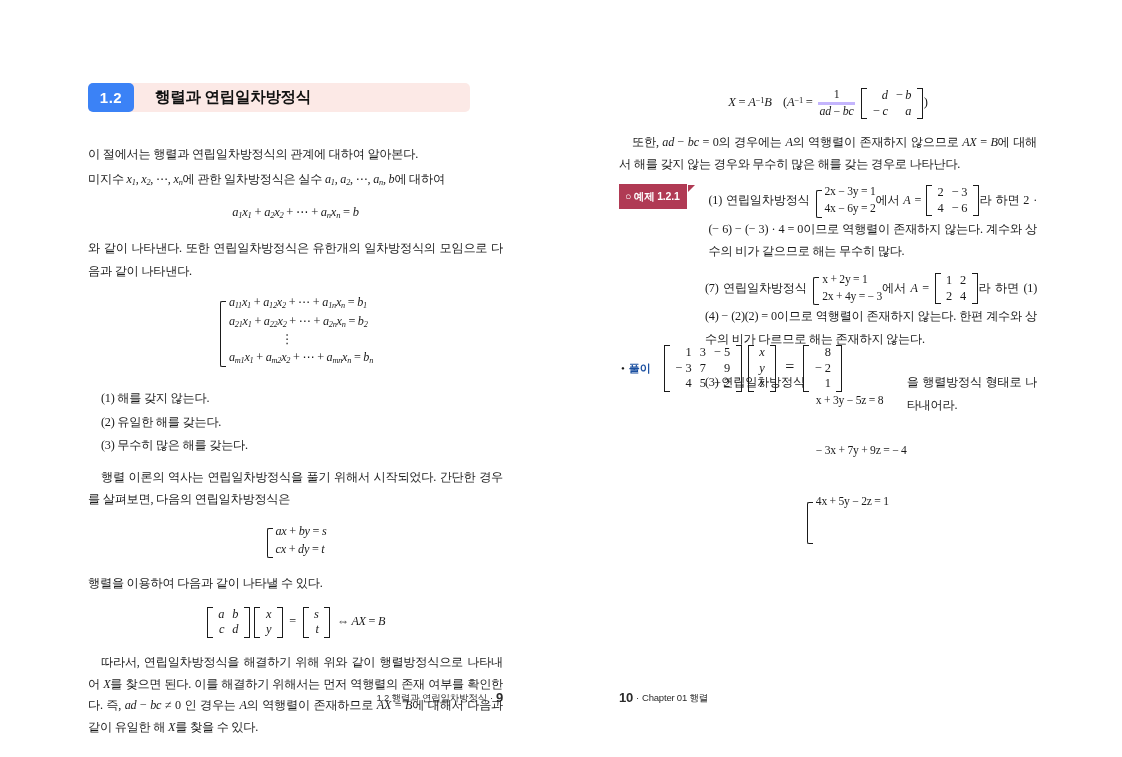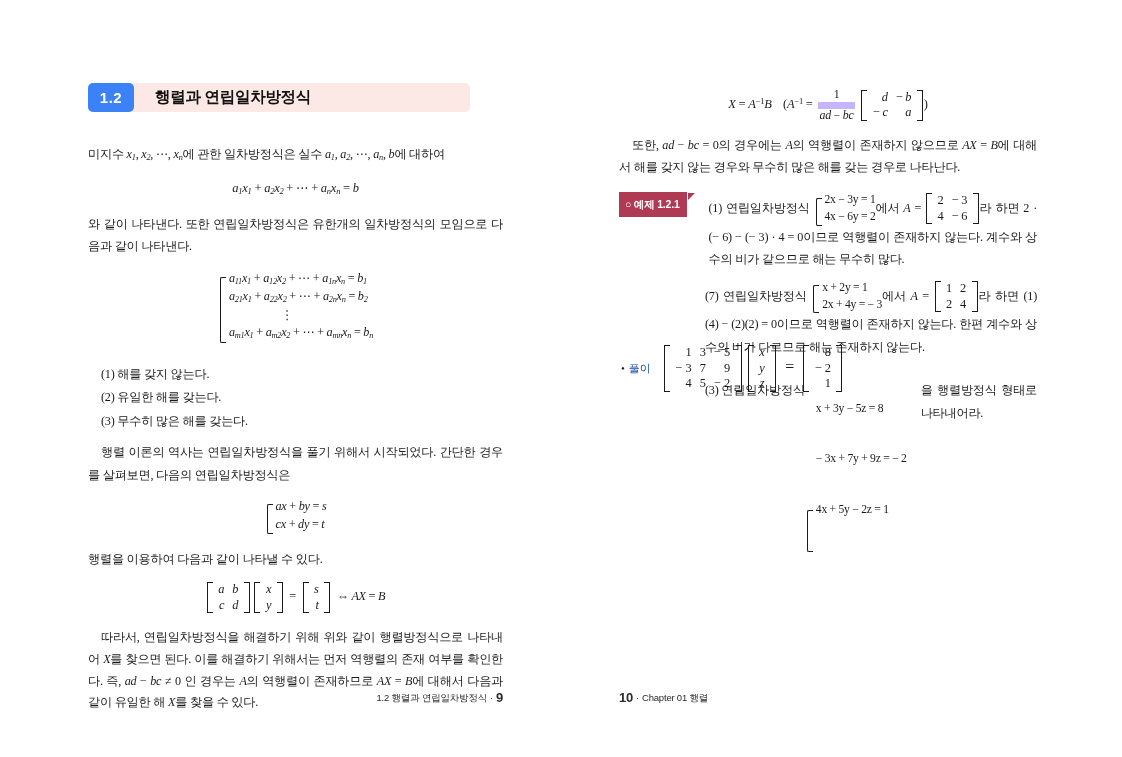--- a/index.html
+++ b/index.html
@@ -160,21 +160,21 @@
     display: inline-block;
     vertical-align: middle;
     text-align: center;
     line-height: 1.15;
     margin: 0 2px;
     font-size: .95em;
   }
   .frac .num { display: block; padding: 0 2px; }
   .frac .den {
     display: block;
-    border-top: 7px solid #c4b5fd;
+    border-top: 3px solid #c4b5fd;
     padding: 0 2px;
   }
 
   
   .marker-row {
     position: relative;
     display: flex;
     align-items: flex-start;
   }
   .badge-ex {
@@ -191,21 +191,21 @@
   .flag {
     width: 0; height: 0;
     border-left: 7px solid #b03a54;
     border-bottom: 7px solid transparent;
     margin: 1px 0 0 1px;
     flex: none;
   }
   .sol-label {
     color: #1a4fa0;
     font-family: "Liberation Sans", sans-serif;
-    font-weight: normal;
+    font-weight: bold;
     font-size: 11px;
     white-space: nowrap;
     flex: none;
   }
   .sol-dot { color: #1a1a1a; font-size: 11px; }
 
   
   .footer {
     position: absolute;
     bottom: 52px;
@@ -230,20 +230,21 @@
 <div class="spread">
 
   <div class="page page-left">
 
     <div class="sec-header">
       <div class="sec-num">1.2</div>
       <div class="sec-title">행렬과 연립일차방정식</div>
     </div>
 
     <div class="body" style="top:143px;">
+      <p class="p">이 절에서는 행렬과 연립일차방정식의 관계에 대하여 알아본다.</p>
       <p class="p"><span>미지수 </span><span class="mi">x<sub>1</sub></span>, <span class="mi">x<sub>2</sub></span>, ⋯, <span class="mi">x<sub>n</sub></span><span>에 관한 일차방정식은 실수 </span><span class="mi">a<sub>1</sub></span>, <span class="mi">a<sub>2</sub></span>, ⋯, <span class="mi">a<sub>n</sub></span>, <span class="mi">b</span><span>에 대하여</span></p>
 
       <div class="eq-center">
         <span class="mi">a<sub>1</sub>x<sub>1</sub></span> + <span class="mi">a<sub>2</sub>x<sub>2</sub></span> + ⋯ + <span class="mi">a<sub>n</sub>x<sub>n</sub></span> = <span class="mi">b</span>
       </div>
 
       <p class="p">와 같이 나타낸다. 또한 연립일차방정식은 유한개의 일차방정식의 모임으로 다음과 같이 나타낸다.</p>
 
       <div class="eq-block">
         <span class="brace">
@@ -357,21 +358,21 @@
                 </tr>
               </tbody>
             </table>
           <span class="bk bk-r"></span>
         </span>)
       </div>
 
       <p class="p ind tight"><span>또한, </span><span class="mi">ad</span> − <span class="mi">bc</span> = 0<span>의 경우에는 </span><span class="mi">A</span><span>의 역행렬이 존재하지 않으므로 </span><span class="mi">AX</span> = <span class="mi">B</span><span>에 대해서 해를 갖지 않는 경우와 무수히 많은 해를 갖는 경우로 나타난다.</span></p>
     </div>
 
-    <div class="body" style="left:58px;width:418px;top:192px;">
+    <div class="body" style="left:58px;width:418px;top:184px;">
       <div class="marker-row">
         <div class="badge-ex">○ <span>예제 1.2.1</span></div>
         <div class="flag"></div>
         <div style="flex:1;padding-left:14px;text-align:justify;">
           <span>(1) 연립일차방정식 </span>
           <span class="brace">
             <span class="brace-g" style="height:28px;"></span>
             <span class="brace-rows" style="font-size:11.6px;">
               <div>2x − 3y = 1</div>
               <div>4x − 6y = 2</div>
@@ -422,25 +423,25 @@
           <span class="bk bk-r"></span>
         </span><span>라 하면 (1)(4) − (2)(2) = 0이므로 역행렬이 존재하지 않는다. 한편 계수와 상수의 비가 다르므로 해는 존재하지 않는다.</span>
       </div>
 
       <div style="padding-left:86px;margin-top:9px;display:flex;align-items:flex-start;">
         <span style="flex:none;padding-top:12px;">(3) 연립일차방정식 </span>
         <span class="brace" style="flex:none;">
           <span class="brace-g" style="height:42px;"></span>
           <span class="brace-rows" style="font-size:11.6px;white-space:pre;">
             <div>x + 3y − 5z =    8</div>
-            <div>− 3x + 7y + 9z = − 2</div>
+            <div>− 3x + 7y + 9z = − 4</div>
             <div>4x + 5y − 2z =    1</div>
           </span>
         </span>
-        <span style="padding-top:12px;margin-left:14px;">을 행렬방정식 형태로 나타내어라.</span>
+        <span style="padding-top:12px;">을 행렬방정식 형태로 나타내어라.</span>
       </div>
     </div>
 
     <div style="position:absolute;left:60px;top:345px;display:flex;align-items:center;">
       <span class="sol-dot">•</span>&nbsp;
       <span class="sol-label">풀이</span>
       <span style="margin-left:12px;">
         <span class="mat">
           <span class="bk bk-l"></span>
           <table>

